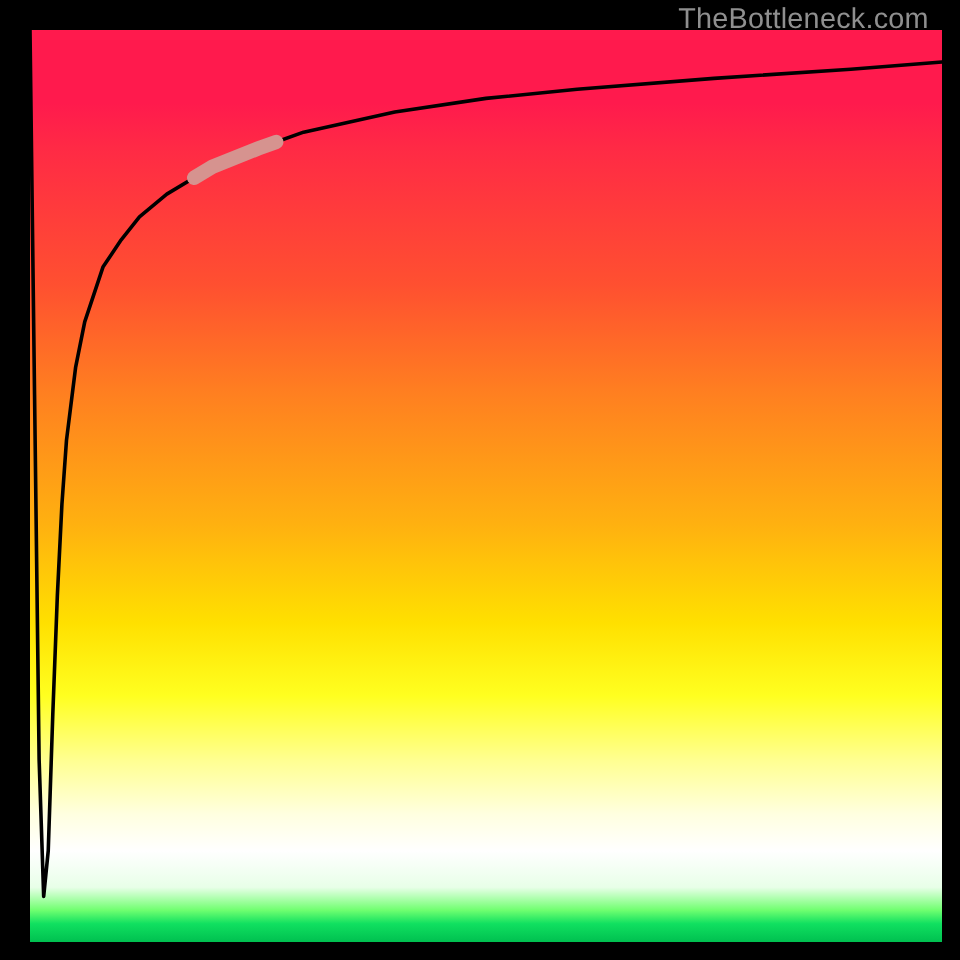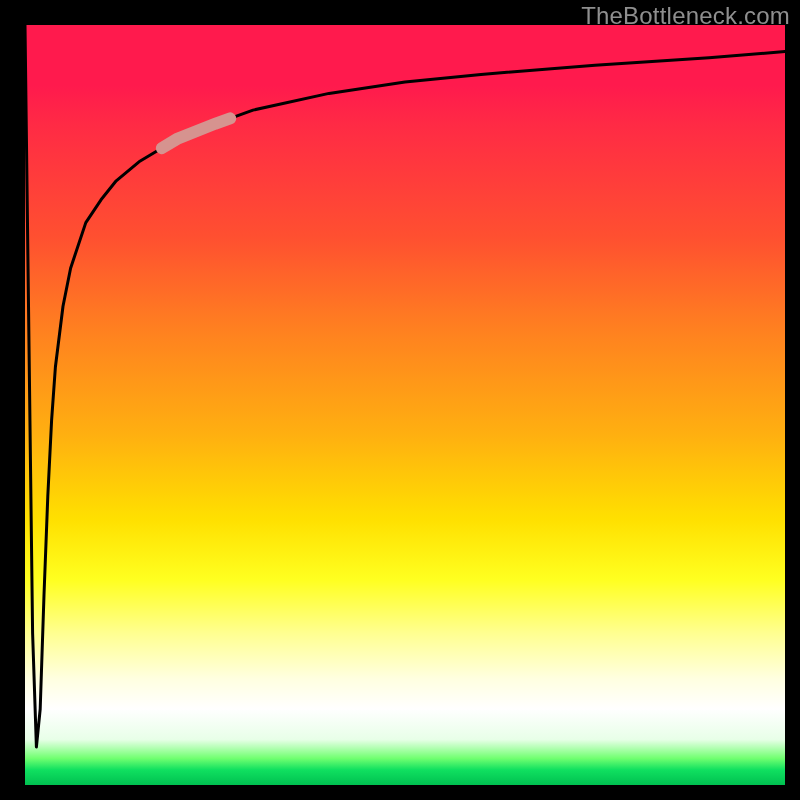--- a/index.html
+++ b/index.html
@@ -37,21 +37,21 @@
       #ffffff 90%,
       #e8ffe8 94%,
       #70ff70 96.5%,
       #10e060 98%,
       #00c050 100%
     );
   }
   .watermark {
     position: absolute;
     top: 2px;
-    right: 10px;
+    right: 26px;
     color: #8f8f8f;
     font-size: 24px;
     font-weight: 500;
     letter-spacing: 0.2px;
     user-select: none;
   }
   svg.curve {
     position: absolute;
     left: 0;
     top: 0;

